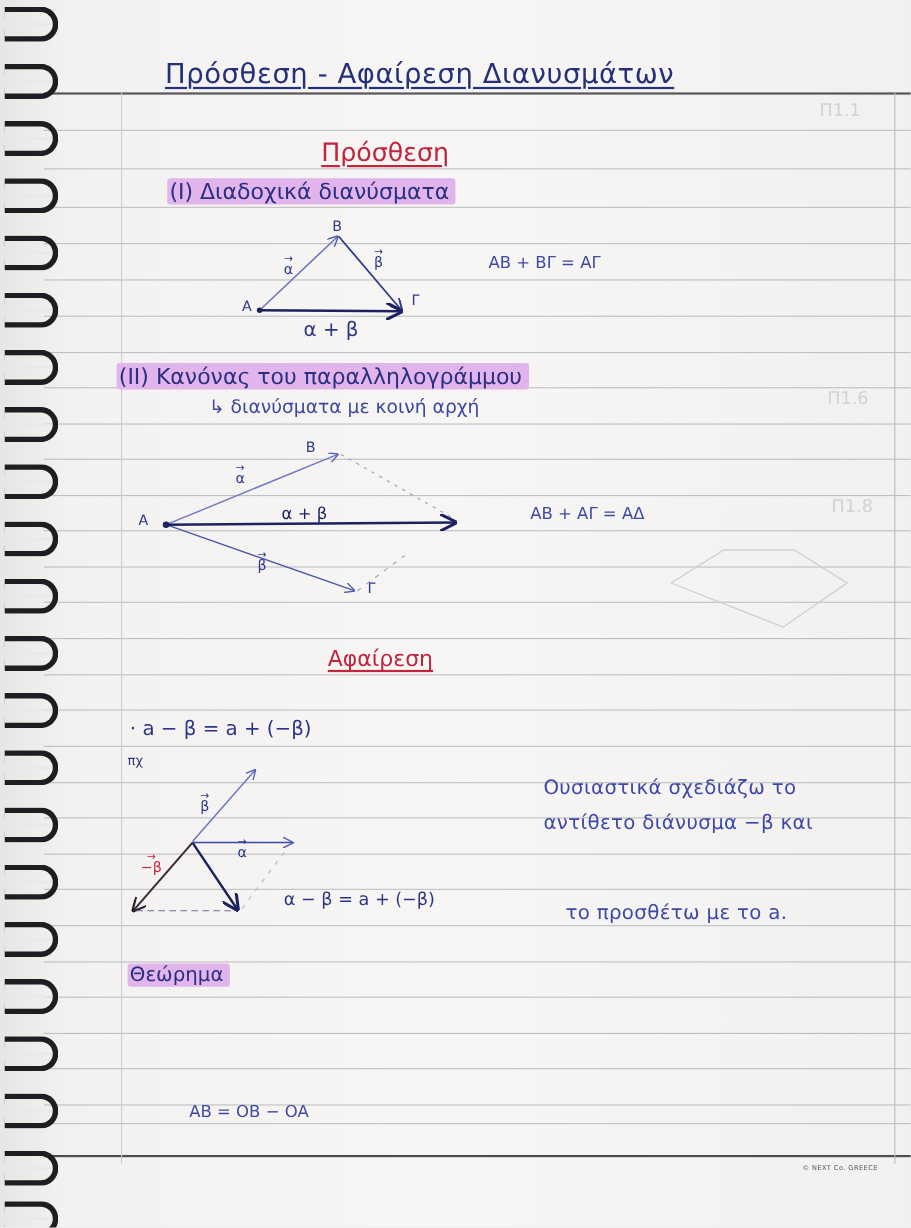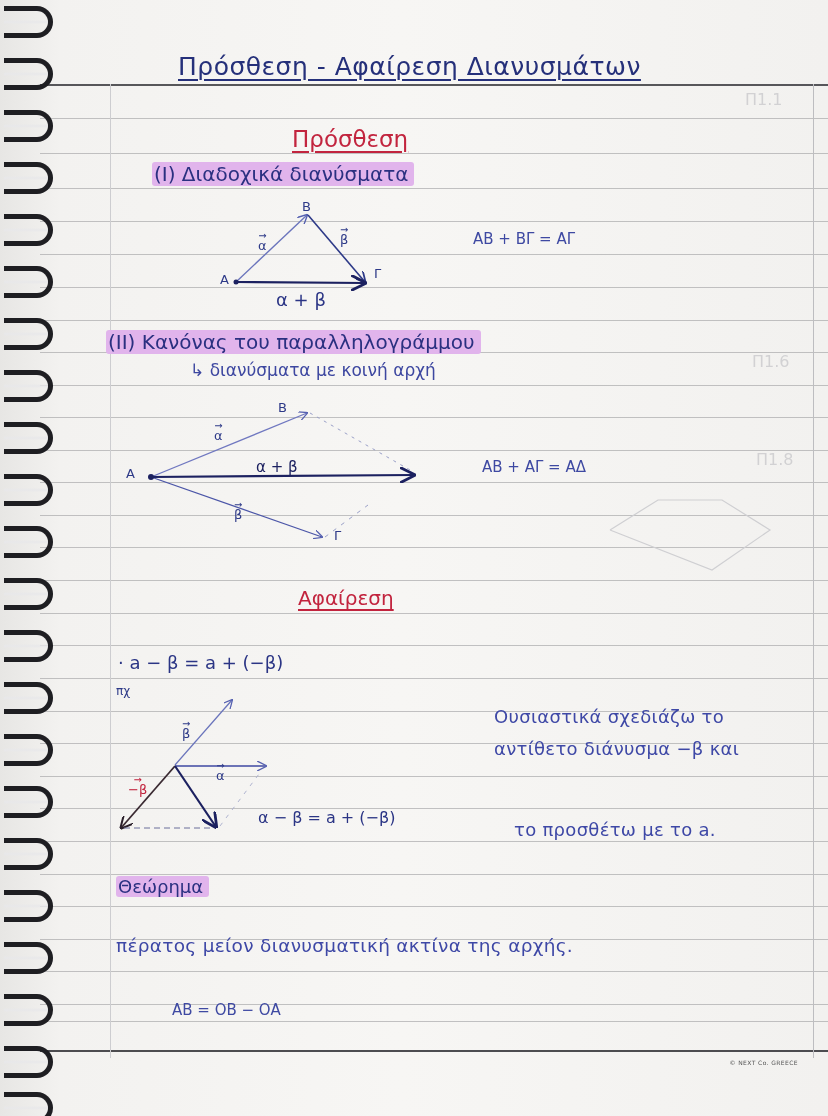--- a/index.html
+++ b/index.html
@@ -19,21 +19,21 @@
   .margin-line { position:absolute; left:110px; top:84px; bottom:58px; width:1px; background:#cdcdd0; }
   .right-margin { position:absolute; right:14px; top:84px; bottom:58px; width:1px; background:#bdbdc0; }
   
   .spiral { position:absolute; left:0; top:0; width:60px; height:1116px; }
   .coil {
     position:absolute; left:4px; width:44px; height:22px;
     border:5px solid #1e1e22; border-left:none; border-radius:0 16px 16px 0;
     background:linear-gradient(180deg,transparent 40%,#e8e8ea 50%,transparent 60%);
   }
   .txt { position:absolute; white-space:nowrap; color:#2e3a88; font-family:"DejaVu Sans", sans-serif; }
-  .title { font-size:25px; color:#25307a; text-decoration:underline; text-decoration-thickness:2px; text-underline-offset:4px; letter-spacing:.5px;margin-left:28px; }
+  .title { font-size:25px; color:#25307a; text-decoration:underline; text-decoration-thickness:2px; text-underline-offset:4px; letter-spacing:.5px; }
   .red-heading { font-size:23px; color:#c2243e; text-decoration:underline; text-decoration-thickness:1.5px; text-underline-offset:4px; }
   .hl { background:#e1b4ec; padding:0 6px 0 2px; border-radius:3px; }
   .section { font-size:20px; color:#2a3080; }
   .sub { font-size:17px; color:#3d47a0; }
   .formula { font-size:15px; color:#3e49a2; }
   .formula-lg { font-size:18px; color:#2b3585; }
   .body-text { font-size:18px; color:#3e48a6; letter-spacing:.3px; }
   .vec { position:relative; display:inline-block; }
   .vec::before { content:"→"; position:absolute; left:0; right:0; top:-0.85em; font-size:.75em; text-align:center; }
   .label { position:absolute; font-size:13px; color:#2e3a88; }
@@ -140,21 +140,21 @@
 
     <line x1="236" y1="282" x2="365" y2="283" stroke="#1c2160" stroke-width="2.2" marker-end="url(#arrDark)"></line>
     <circle cx="236" cy="282" r="2.5" fill="#1c2160"></circle>
   </svg>
   <div class="label" style="left:302px; top:199px;">B</div>
   <div class="label" style="left:220px; top:272px;">A</div>
   <div class="label" style="left:374px; top:266px;">Γ</div>
   <div class="label vec" style="left:258px; top:238px; position:absolute;">α</div>
   <div class="label vec" style="left:340px; top:232px; position:absolute;">β</div>
   <div class="txt formula-lg" style="left:276px; top:289px;">α + β</div>
-  <div class="txt formula" style="left:473px; top:230px;text-align:right;">AB + BΓ = AΓ</div>
+  <div class="txt formula" style="left:444px; top:230px;text-align:right;">AB + BΓ = AΓ</div>
 
   <div class="txt section" style="left:106px; top:330px;">
     <span class="hl">(ΙΙ) Κανόνας του παραλληλογράμμου</span>
   </div>
   <div class="txt sub" style="left:190px; top:360px;">↳ διανύσματα με κοινή αρχή</div>
 
   <svg class="draw" width="828" height="1116">
     <line x1="151" y1="477" x2="307" y2="413" stroke="#7078c0" stroke-width="1.3" marker-end="url(#arrLight)"></line>
     <line x1="151" y1="477" x2="322" y2="537" stroke="#4c56a8" stroke-width="1.3" marker-end="url(#arrLight)"></line>
     <line x1="151" y1="477" x2="414" y2="475" stroke="#1c2160" stroke-width="2.2" marker-end="url(#arrDark)"></line>
@@ -192,17 +192,16 @@
   <div class="label vec" style="left:128px; top:782px; position:absolute; color:#c2243e;">−β</div>
   <div class="txt formula-lg" style="left:258px; top:808px; font-size:16px;">α − β = a + (−β)</div>
 
   <div class="txt body-text" style="left:494px; top:706px;">Ουσιαστικά σχεδιάζω το</div>
   <div class="txt body-text" style="left:494px; top:738px;">αντίθετο διάνυσμα −β και</div>
   <div class="txt body-text" style="left:514px; top:771px;margin-top:48px;">το προσθέτω με το a.</div>
 
   <div class="txt section" style="left:116px; top:876px; font-size:18px;">
     <span class="hl">Θεώρημα</span>
   </div>
-  <div class="txt body-text" style="left:116px; top:935px; font-size:18.5px;">πέρατος μείον διανυσματική ακτίνα της αρχής.</div>
   <div class="txt formula" style="left:172px; top:1001px;">AB = OB − OA</div>
 
   <div class="footer">© NEXT Co. GREECE</div>
 </div>
 
 </body></html>

